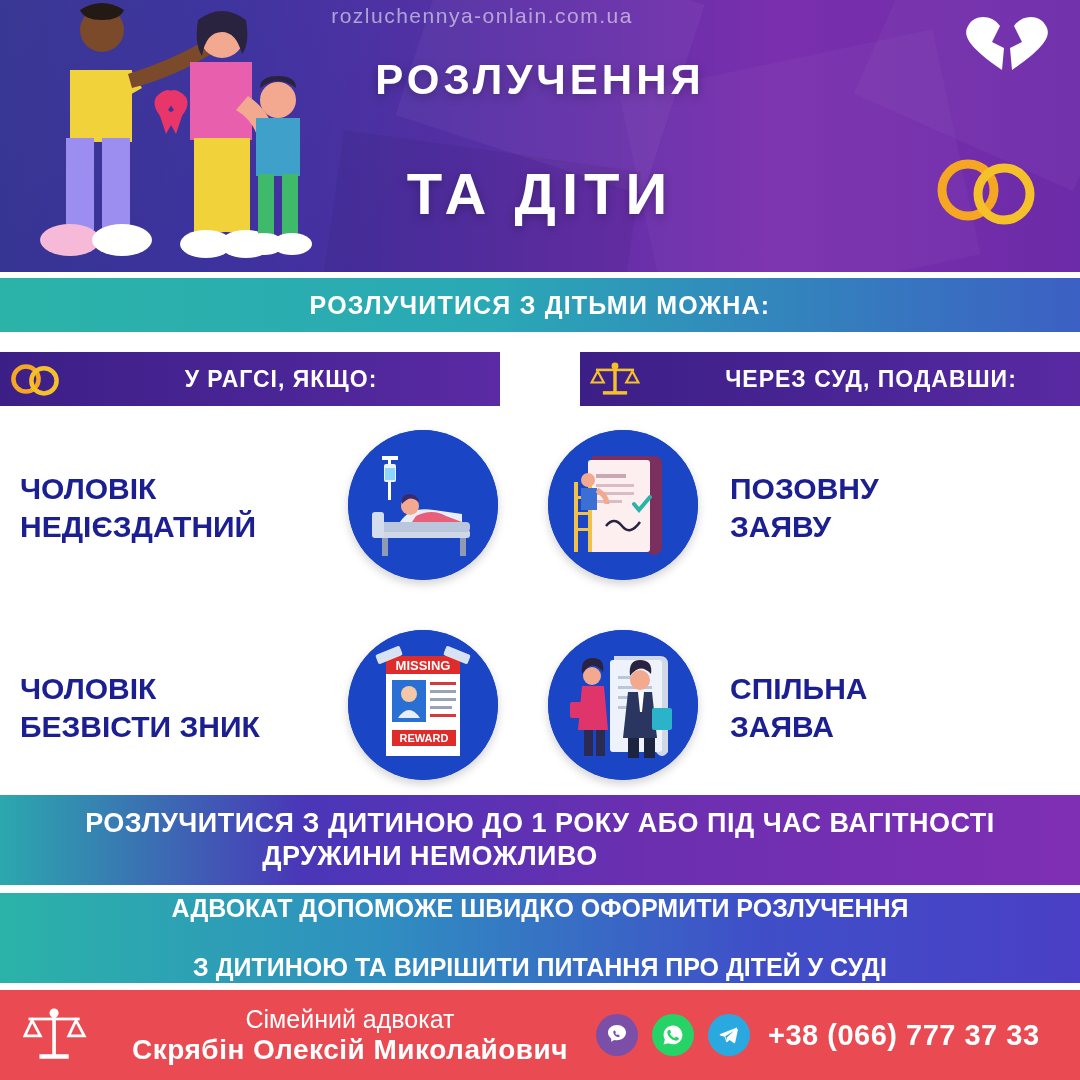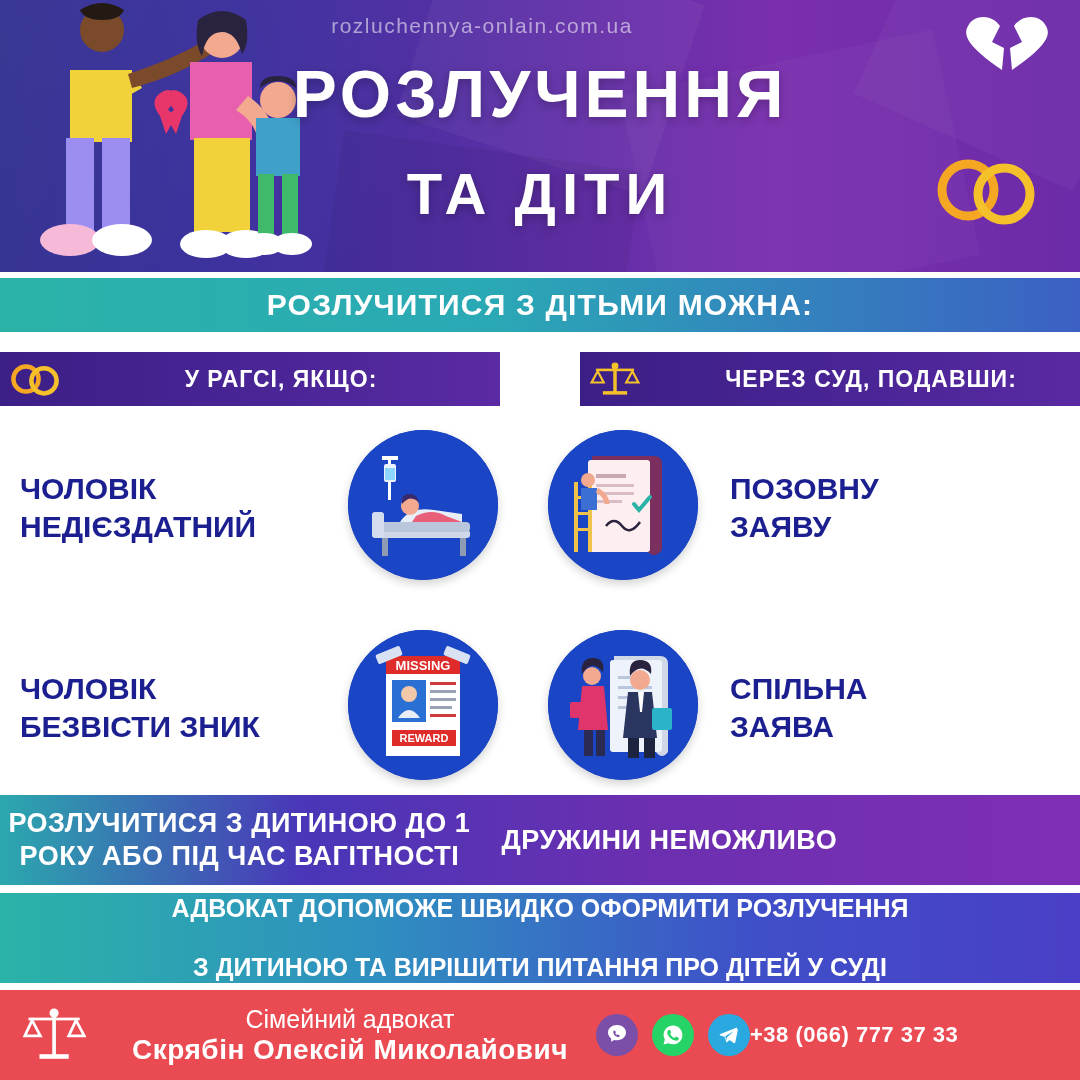--- a/index.html
+++ b/index.html
@@ -27,33 +27,33 @@
   .facet {
     position: absolute;
     background: rgba(255,255,255,0.045);
   }
   .f1 { left: 420px; top: -40px; width: 260px; height: 200px; transform: rotate(18deg); }
   .f2 { left: 640px; top: 60px; width: 320px; height: 230px; transform: rotate(-12deg); background: rgba(255,255,255,0.03); }
   .f3 { left: 330px; top: 150px; width: 300px; height: 180px; transform: rotate(8deg); background: rgba(0,0,0,0.05); }
   .f4 { left: 880px; top: -30px; width: 240px; height: 180px; transform: rotate(24deg); background: rgba(255,255,255,0.035); }
 
   .site-url {
-    position: absolute; left: 0; top: 14px; width: 964px;
+    position: absolute; left: 0; top: 4px; width: 964px;
     text-align: center;
     color: rgba(255,255,255,0.55);
     font-size: 21px;
     letter-spacing: 1.5px;
     font-family: "Liberation Sans", sans-serif;
   }
 
   .title-main {
     position: absolute; left: 0; top: 56px; width: 1080px;
     text-align: center;
     color: #ffffff;
-    font-size: 66px;
+    font-size: 42px;
     font-weight: bold;
     letter-spacing: 4px;
     text-shadow: 0 3px 10px rgba(0,0,0,0.25);
   }
   .title-sub {
     position: absolute; left: 0; top: 160px; width: 1080px;
     text-align: center;
     color: #ffffff;
     font-size: 58px;
     font-weight: bold;
@@ -68,21 +68,21 @@
   }
   .rings-header { position: absolute; right: 40px; top: 150px; width: 110px; height: 80px; }
 
   
   .teal-bar {
     position: absolute; left: 0; top: 278px; width: 1080px; height: 54px;
     background: linear-gradient(90deg, #2bb3a8 0%, #2aa9b5 45%, #3c60c4 100%);
     display: flex; align-items: center; justify-content: center;
   }
   .teal-bar span {
-    color: #ffffff; font-size: 30px; font-weight: bold; letter-spacing: 1.2px;
+    color: #ffffff; font-size: 25px; font-weight: bold; letter-spacing: 1.2px;
   }
 
   
   .sub-head {
     position: absolute; height: 54px;
     background: linear-gradient(90deg, #3c1f86 0%, #4a2596 55%, #5b2aa4 100%);
     display: flex; align-items: center;
   }
   .sub-head.left  { left: 0px;   top: 352px; width: 500px; }
   .sub-head.right { left: 580px; top: 352px; width: 520px; background: linear-gradient(90deg, #3c1f86 0%, #4a2596 55%, #5b2aa4 100%); }
@@ -112,21 +112,21 @@
     overflow: hidden;
     box-shadow: 0 4px 10px rgba(0,0,0,0.18);
   }
   .circle-icon.c-left  { left: 348px; }
   .circle-icon.c-right { left: 548px; }
 
   
   .notice {
     position: absolute; left: 0; top: 795px; width: 1080px; height: 90px;
     background: linear-gradient(90deg, #2ba8ae 0%, #4a36b8 28%, #6b2fb0 60%, #7f2fb4 100%);
-    display: flex; align-items: center; justify-content: center;
+    display: flex; flex-direction: column; align-items: center; justify-content: center;
   }
   .notice .l1, .notice .l2 {
     color: #ffffff; font-size: 27px; font-weight: bold; letter-spacing: 0.5px; line-height: 1.22;
     width: 100%; text-align: center;
   }
   .notice .l2 { text-align: center; padding-right: 220px; }
 
   
   .teal-bar2 {
     position: absolute; left: 0; top: 893px; width: 1080px; height: 90px;
@@ -145,21 +145,21 @@
   }
   .footer-scales { width: 110px; display: flex; align-items: center; justify-content: center; }
   .footer-name { width: 480px; text-align: center; color: #ffffff; }
   .footer-name .fn1 { font-size: 25px; }
   .footer-name .fn2 { font-size: 28px; font-weight: bold; letter-spacing: 0.5px; }
   .footer-social { display: flex; align-items: center; gap: 14px; margin-left: 6px; }
   .soc { width: 42px; height: 42px; border-radius: 50%; display: flex; align-items: center; justify-content: center; }
   .soc-viber { background: #7b4fa8; }
   .soc-whatsapp { background: #25d366; }
   .soc-telegram { background: #2aa9e0; }
-  .footer-phone { color: #ffffff; font-size: 22px; font-weight: bold; letter-spacing: 0.5px; }
+  .footer-phone { margin-left: 18px; color: #ffffff; font-size: 29px; font-weight: bold; letter-spacing: 0.5px; }
 </style>
 </head>
 <body>
 
 <div class="page">
 
   <div class="header">
     <div class="facet f1"></div>
     <div class="facet f2"></div>
     <div class="facet f3"></div>

